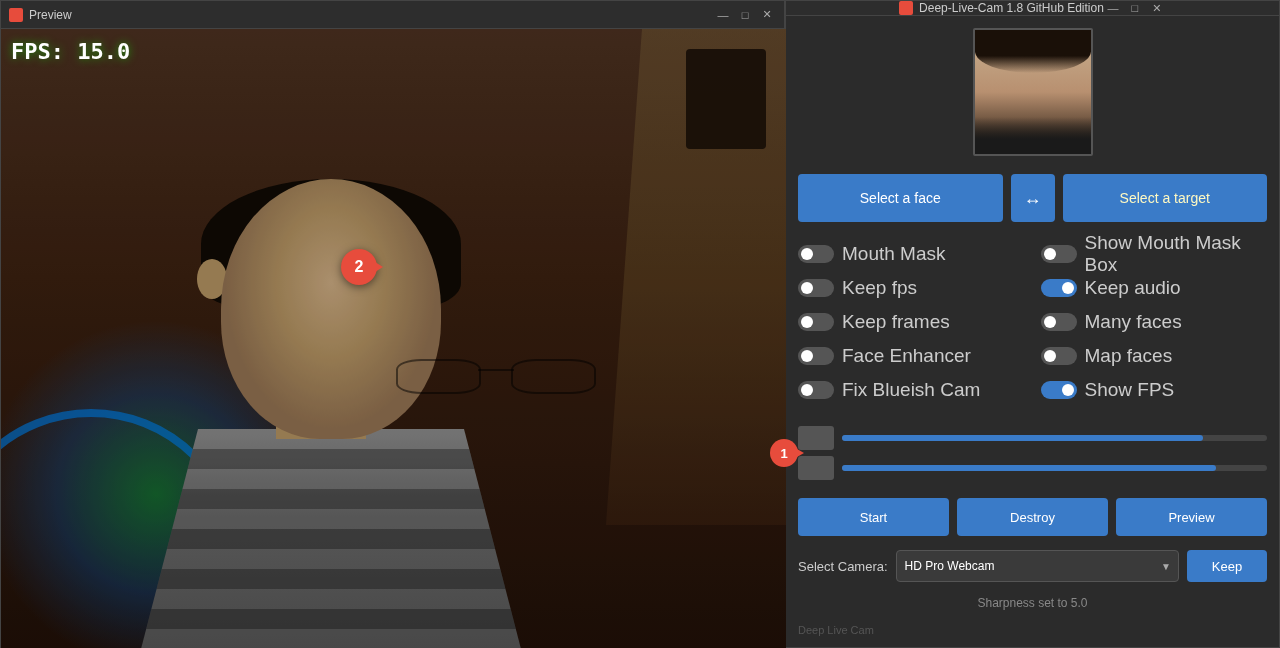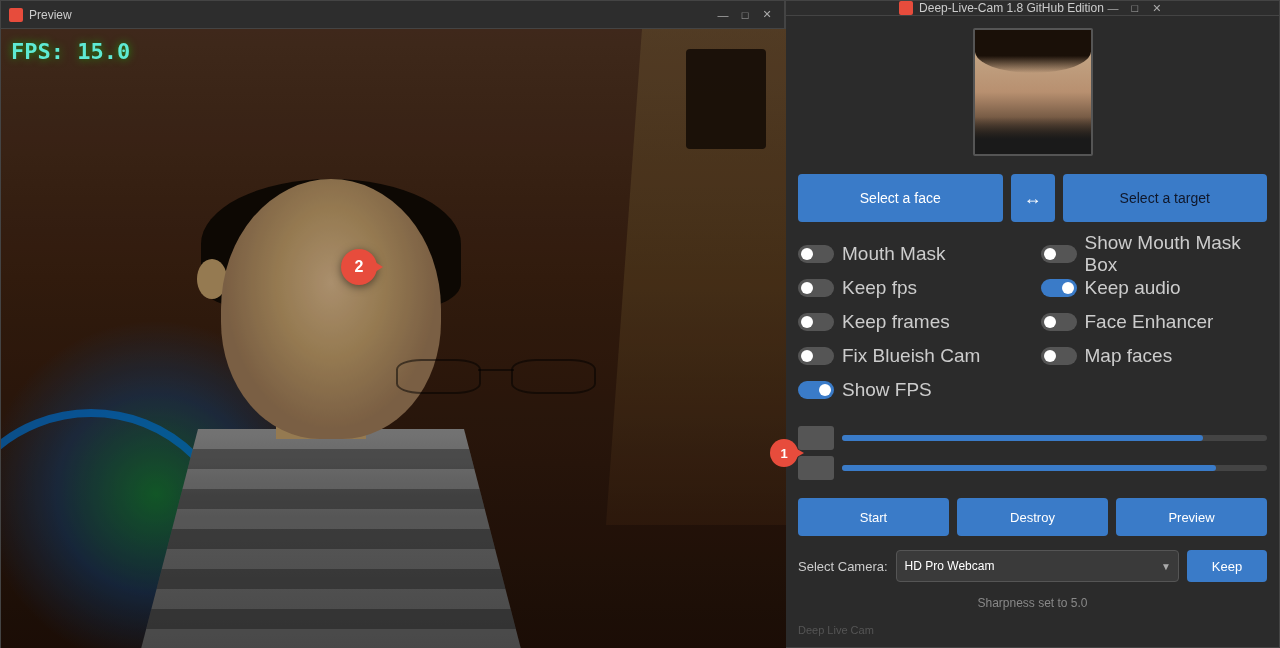--- a/index.html
+++ b/index.html
@@ -95,21 +95,21 @@
       width: 300px;
       height: 300px;
       border: 8px solid rgba(0, 120, 220, 0.7);
       border-radius: 50%;
     }
 
     .fps-display {
       position: absolute;
       top: 10px;
       left: 10px;
-      color: #5eead4;
+      color: #ffffff;
       font-size: 22px;
       font-weight: bold;
       font-family: monospace;
       text-shadow: 0 0 8px rgba(0,255,0,0.5);
       text-align: right;
     }
 
     .badge-2 {
       position: absolute;
       top: 220px;
@@ -248,21 +248,21 @@
       cursor: pointer;
       display: flex;
       align-items: center;
       justify-content: center;
     }
 
     .select-target-btn {
       flex: 1;
       height: 48px;
       background: #3a7bc8;
-      color: #0f172a;
+      color: #fef9c3;
       border: none;
       border-radius: 4px;
       font-size: 14px;
       cursor: pointer;
       font-weight: 500;
     }
 
     
     .options-section {
       display: grid;
@@ -733,42 +733,49 @@
         <span class="option-label">Keep audio</span>
       </div>
 
       <div class="option-row">
         <label class="toggle-switch">
           <input type="checkbox" style="">
           <span class="toggle-slider"></span>
         </label>
         <span class="option-label">Keep frames</span>
       </div>
-
       <div class="option-row">
         <label class="toggle-switch">
           <input type="checkbox" style="">
           <span class="toggle-slider"></span>
         </label>
+        <span class="option-label">Many faces</span>
+      </div>
+
+      <div class="option-row">
+        <label class="toggle-switch">
+          <input type="checkbox" style="">
+          <span class="toggle-slider"></span>
+        </label>
         <span class="option-label">Face Enhancer</span>
       </div>
       <div class="option-row">
         <label class="toggle-switch">
           <input type="checkbox" style="">
           <span class="toggle-slider"></span>
         </label>
+        <span class="option-label">Map faces</span>
+      </div>
+
+      <div class="option-row">
+        <label class="toggle-switch">
+          <input type="checkbox" style="">
+          <span class="toggle-slider"></span>
+        </label>
         <span class="option-label">Fix Blueish Cam</span>
-      </div>
-
-      <div class="option-row">
-        <label class="toggle-switch">
-          <input type="checkbox" style="">
-          <span class="toggle-slider"></span>
-        </label>
-        <span class="option-label">Map faces</span>
       </div>
       <div class="option-row">
         <label class="toggle-switch">
           <input type="checkbox" checked="" style="">
           <span class="toggle-slider"></span>
         </label>
         <span class="option-label">Show FPS</span>
       </div>
     </div>
 

